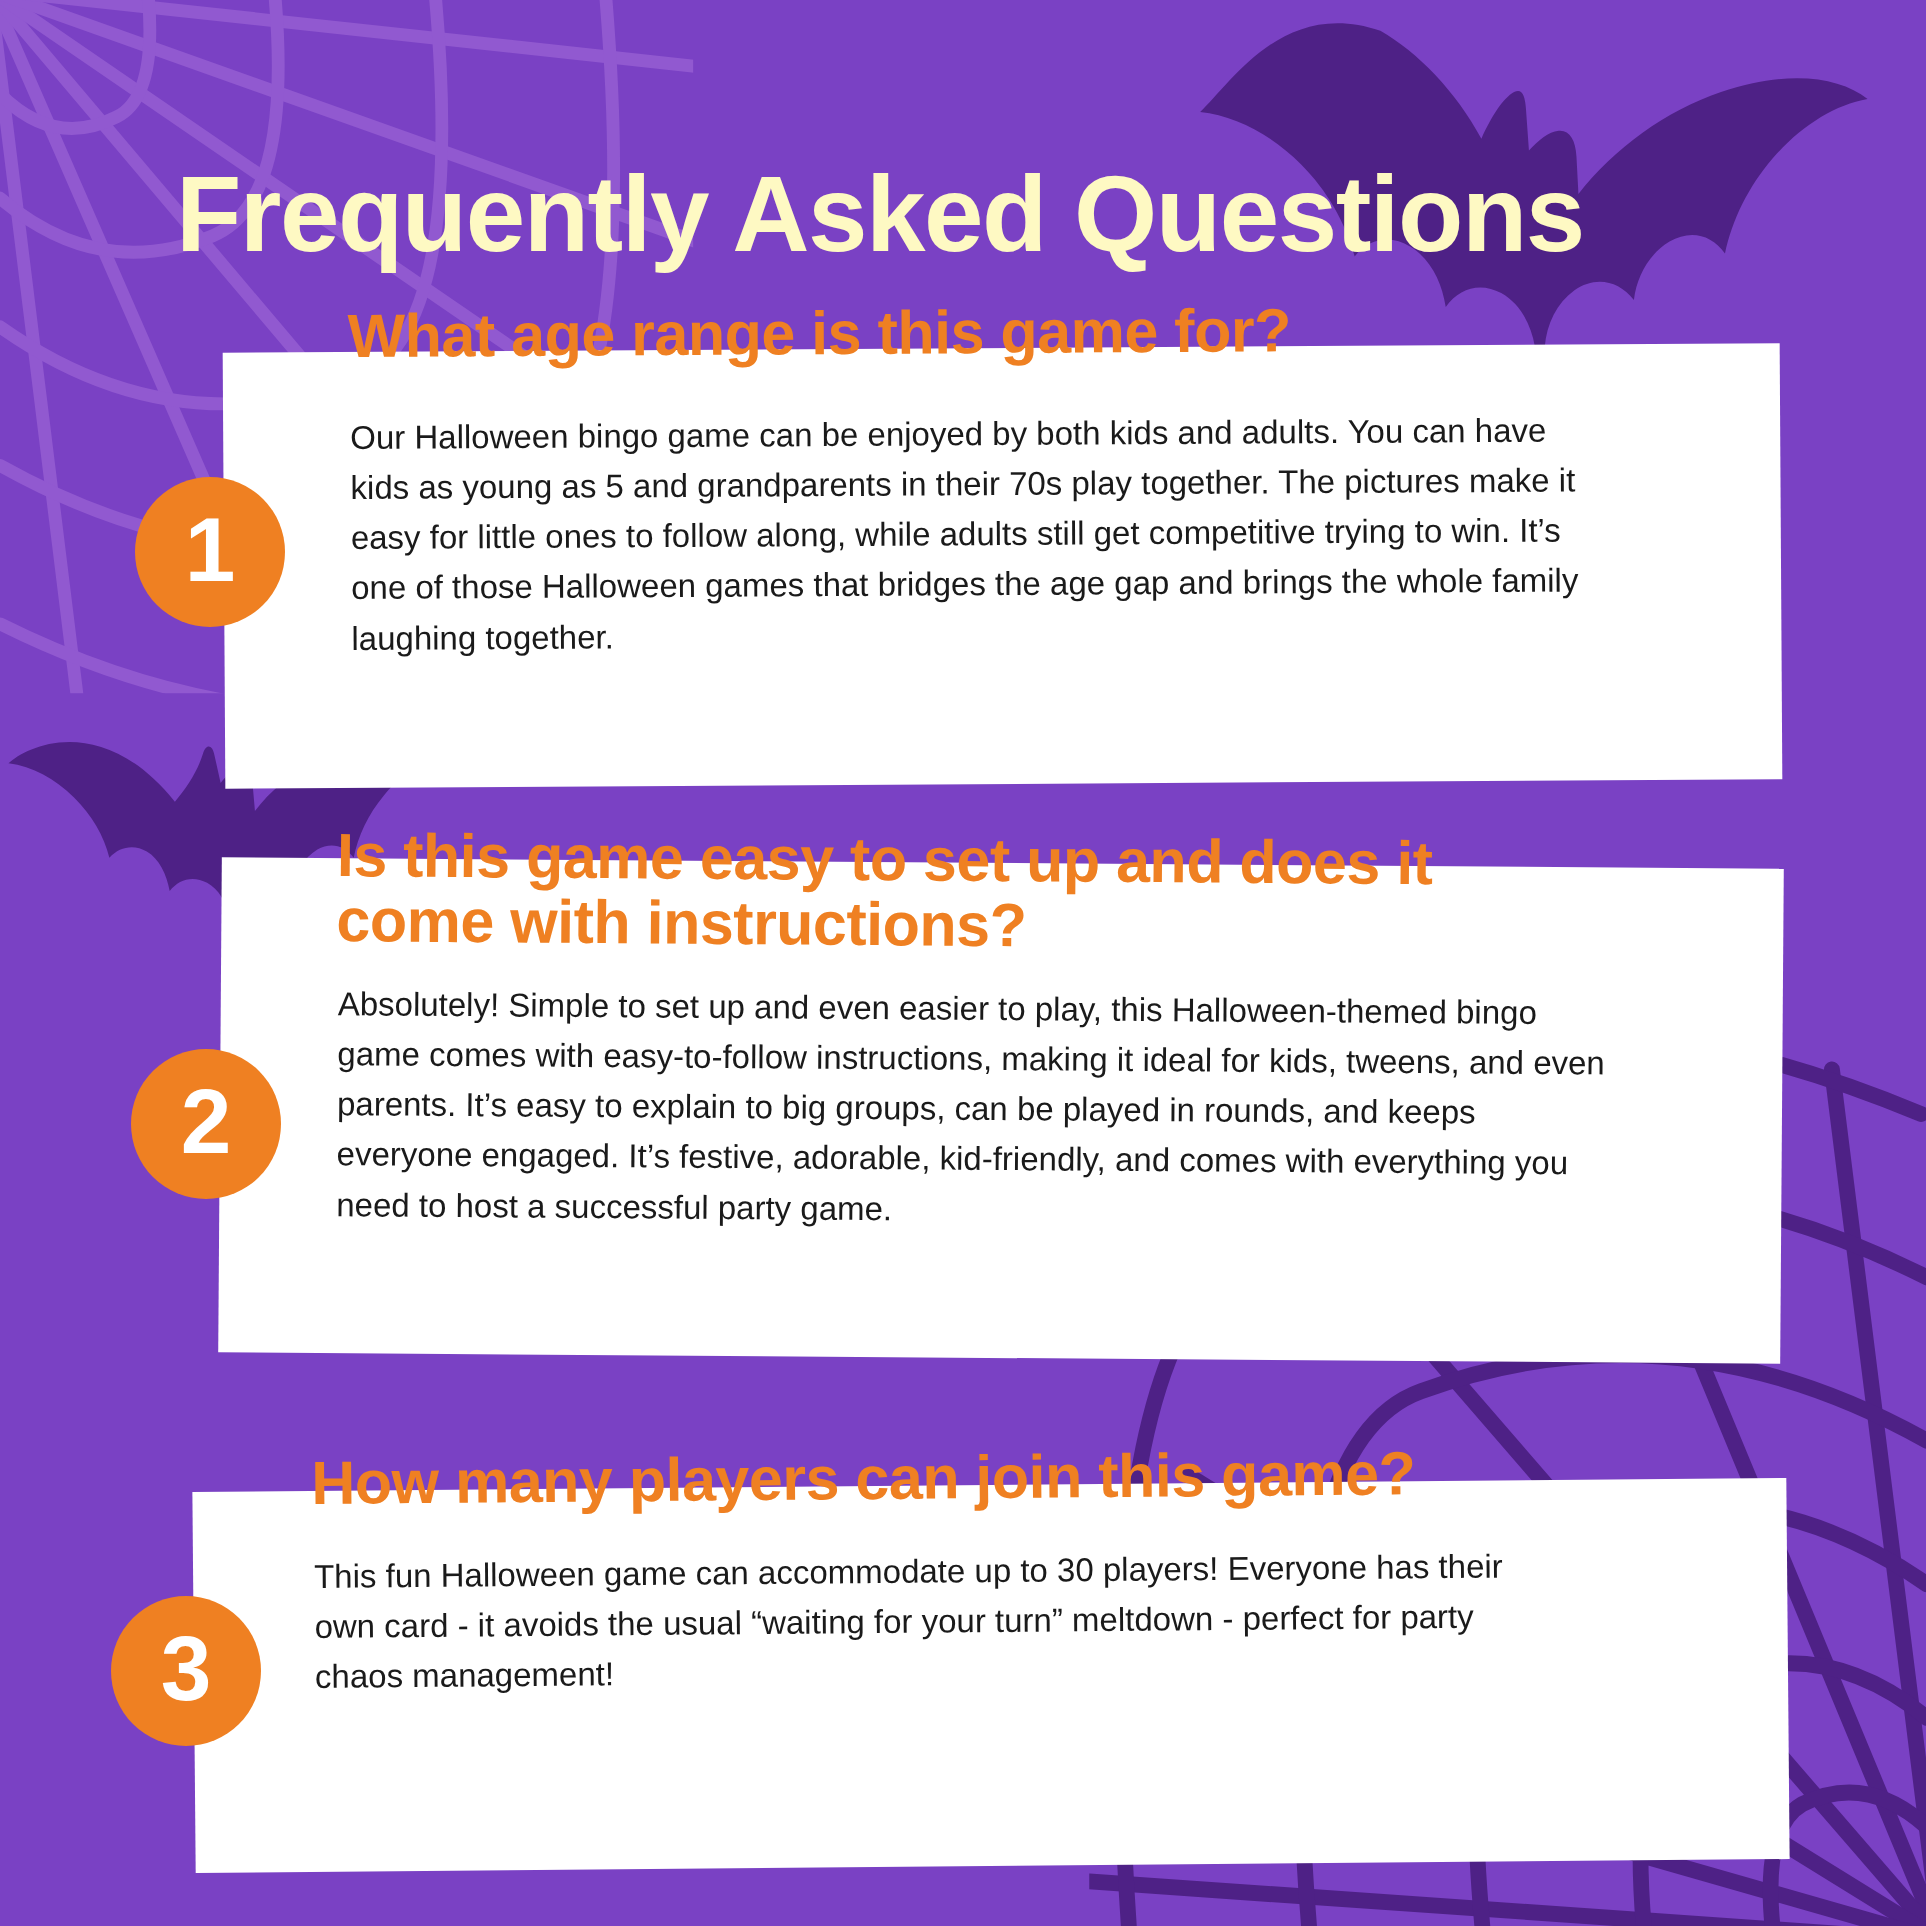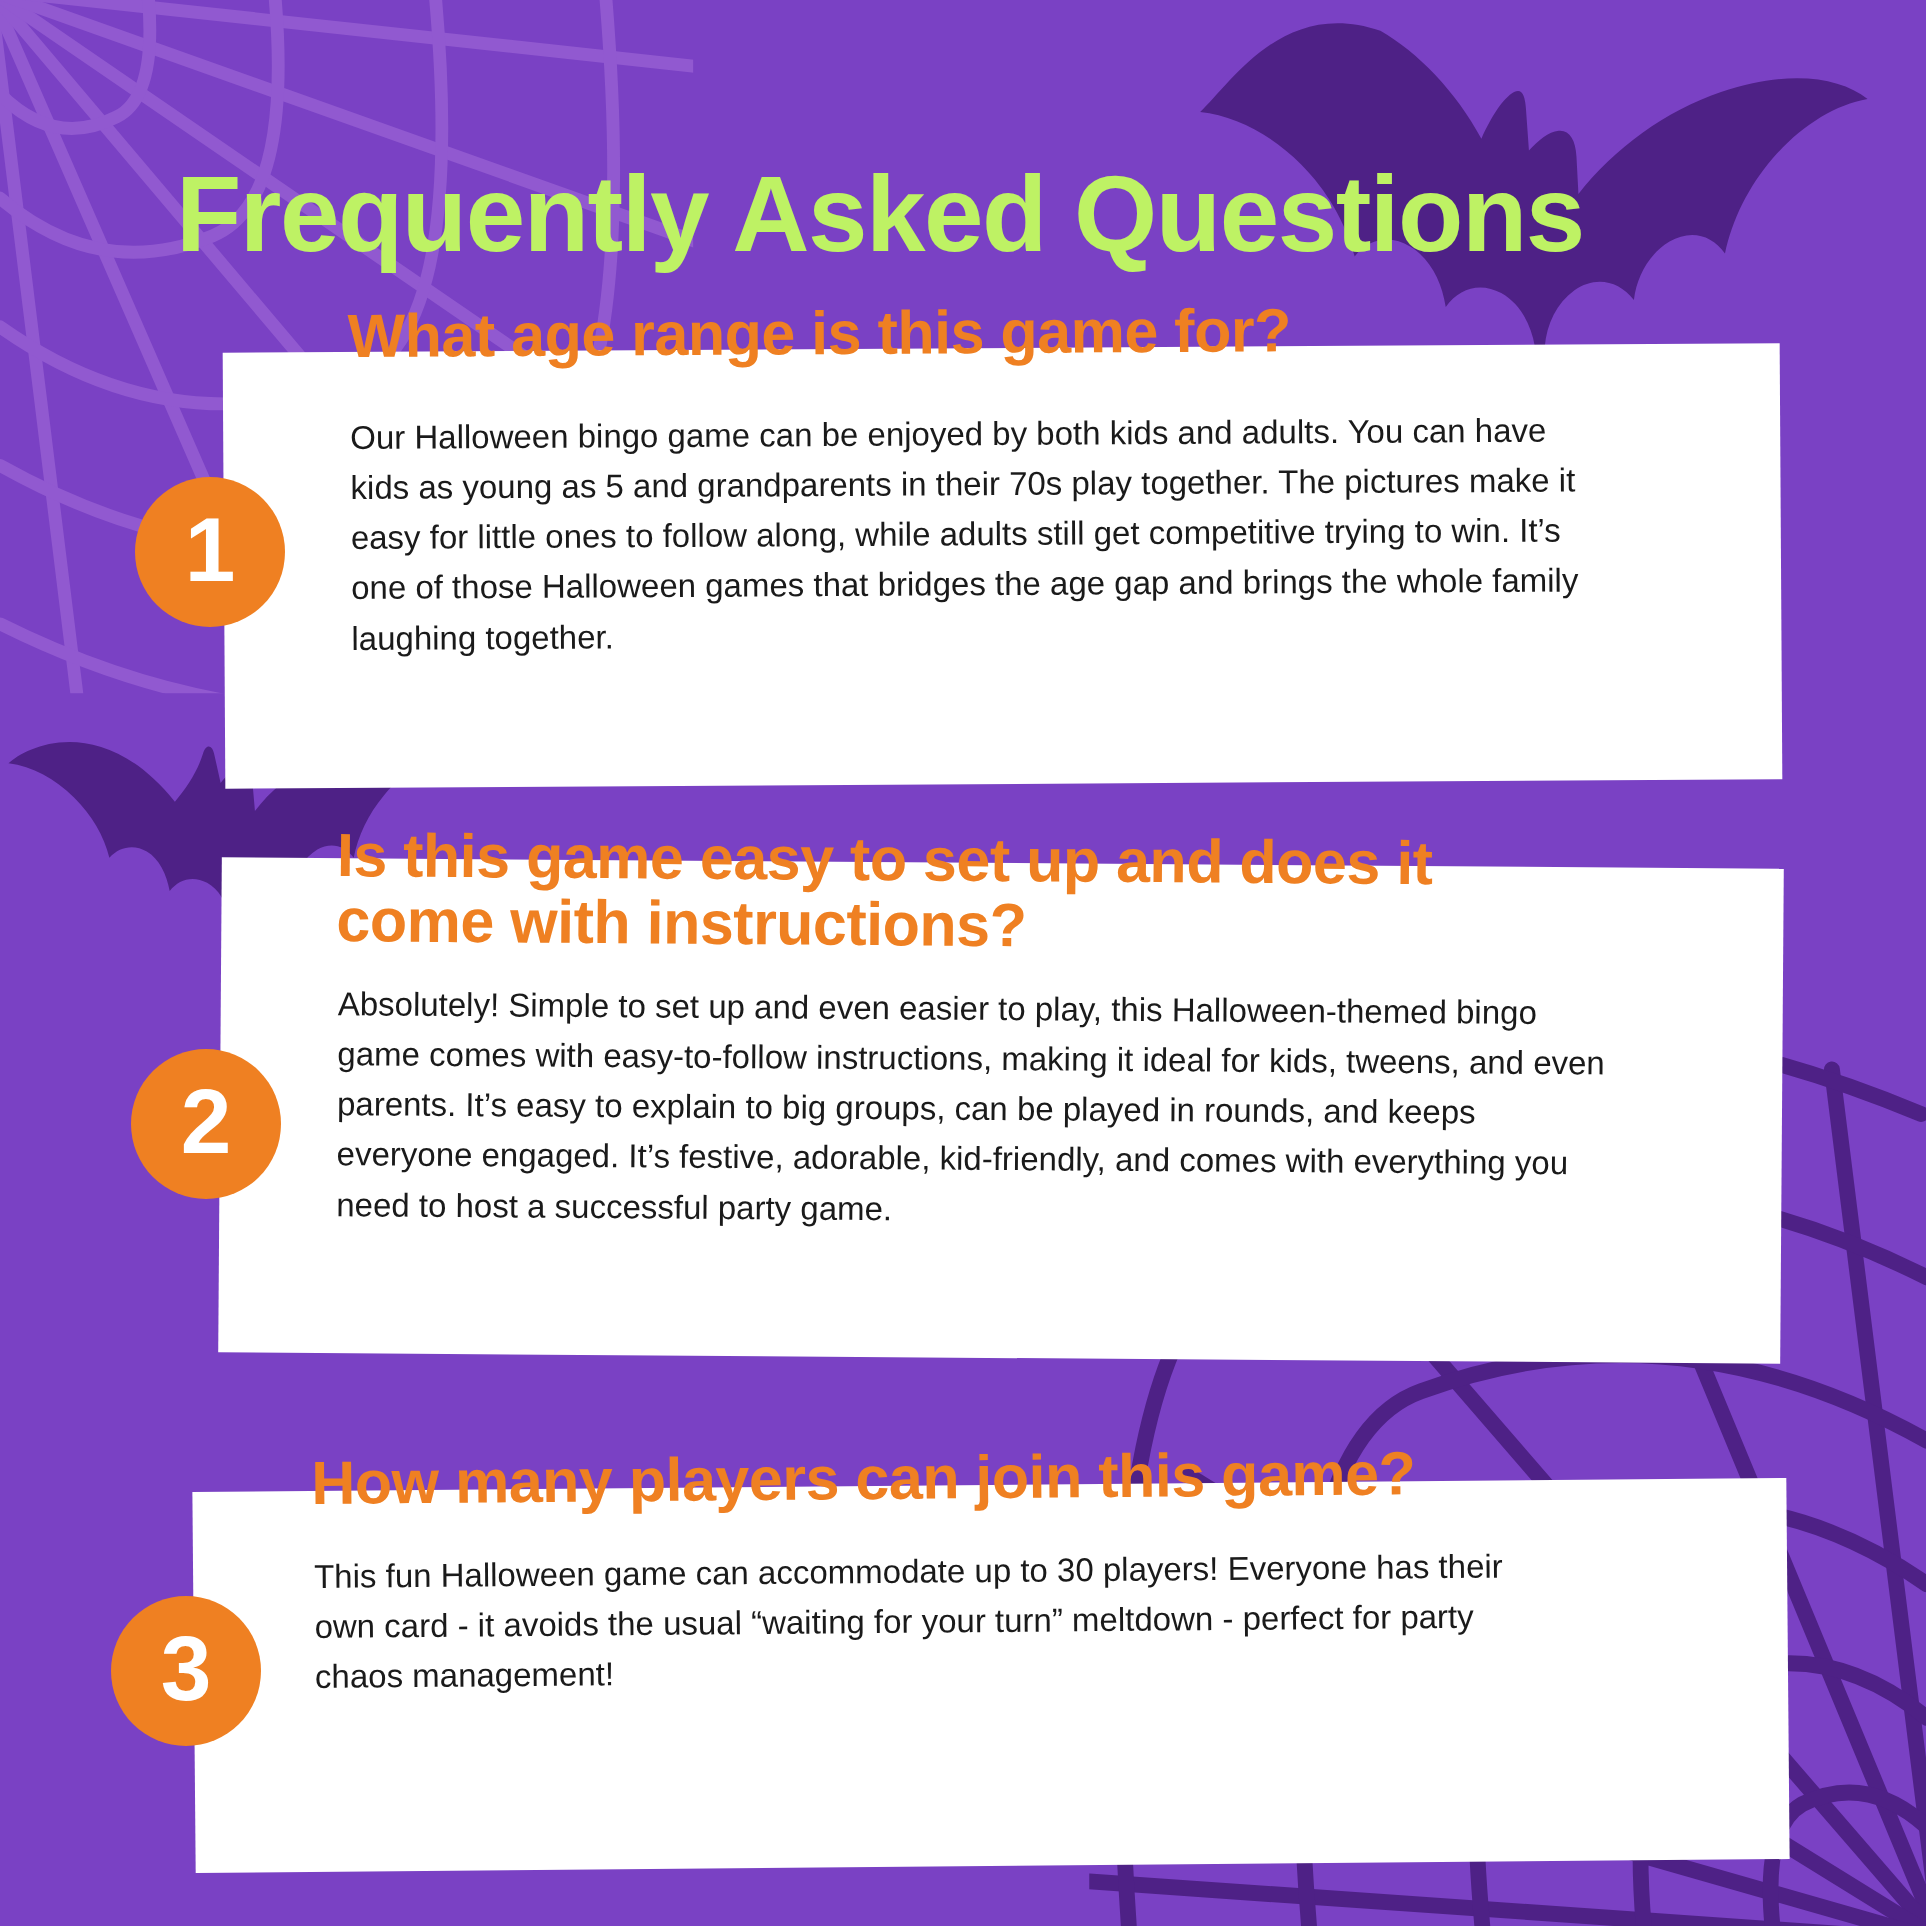--- a/index.html
+++ b/index.html
@@ -13,21 +13,21 @@
   #stage{position:absolute;inset:0;width:1927px;height:1927px;overflow:hidden;}
 
   
   .bg-svg{position:absolute;inset:0;width:1927px;height:1927px;pointer-events:none;}
 
   
   .page-title{
     position:absolute;
     left:176px; top:158px;
     width:1624px;
-    color:#bef264;
+    color:#fef9c3;
     font-size:107px;
     font-weight:700;
     letter-spacing:-1.5px;
     line-height:1.05;
     white-space:nowrap;
   }
 
   
   .faq-card{
     position:absolute;

